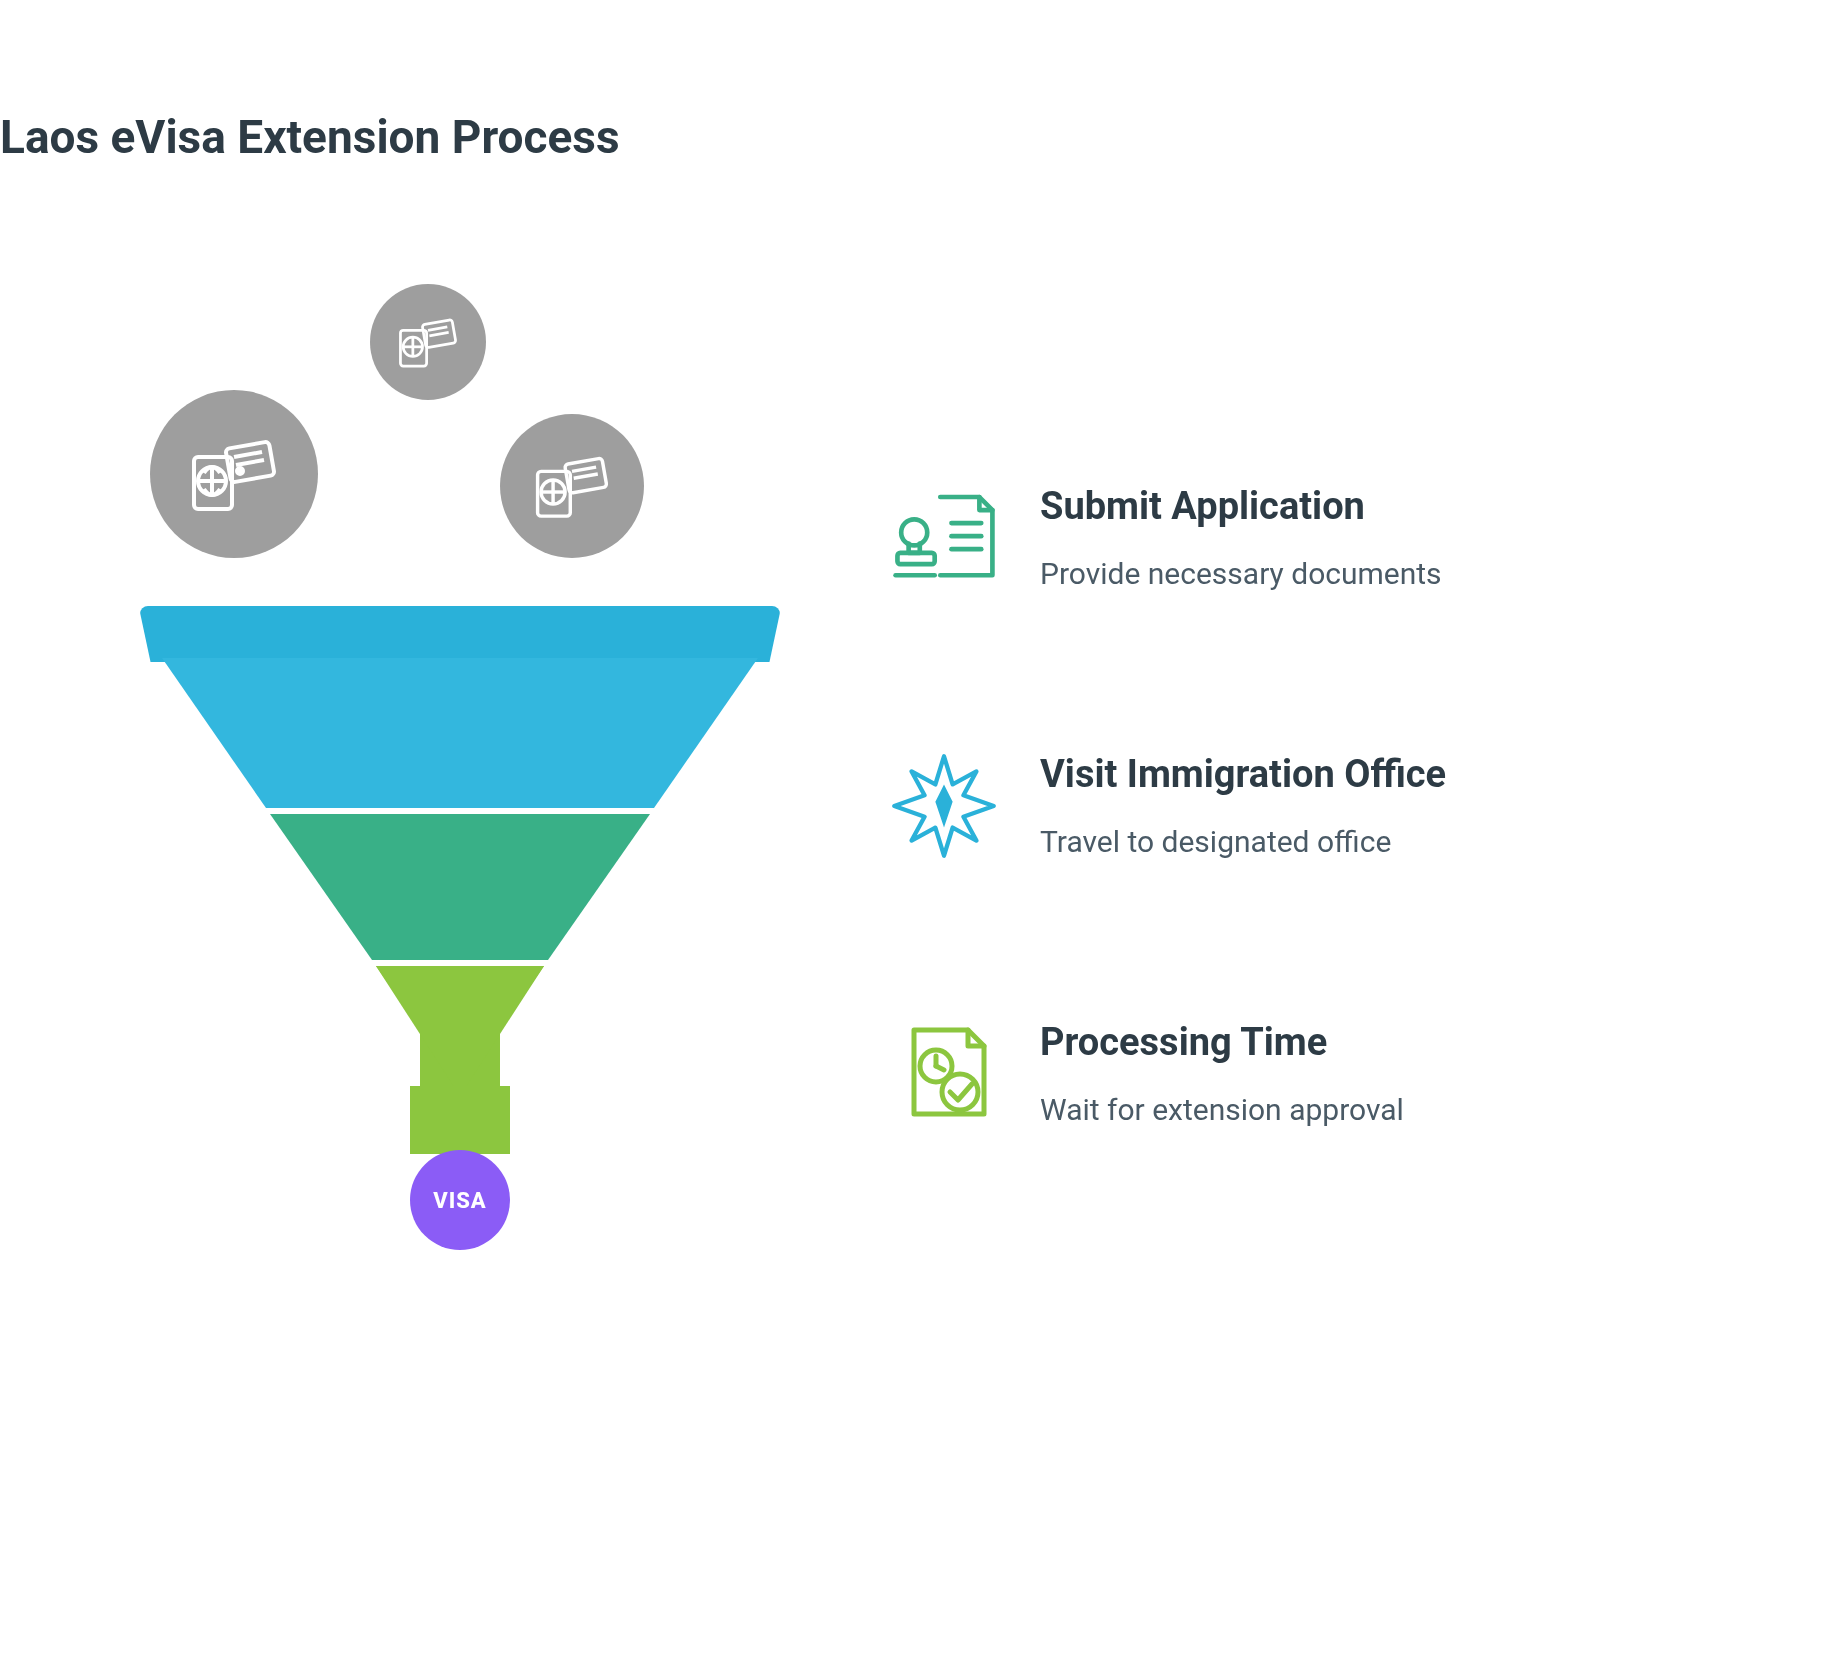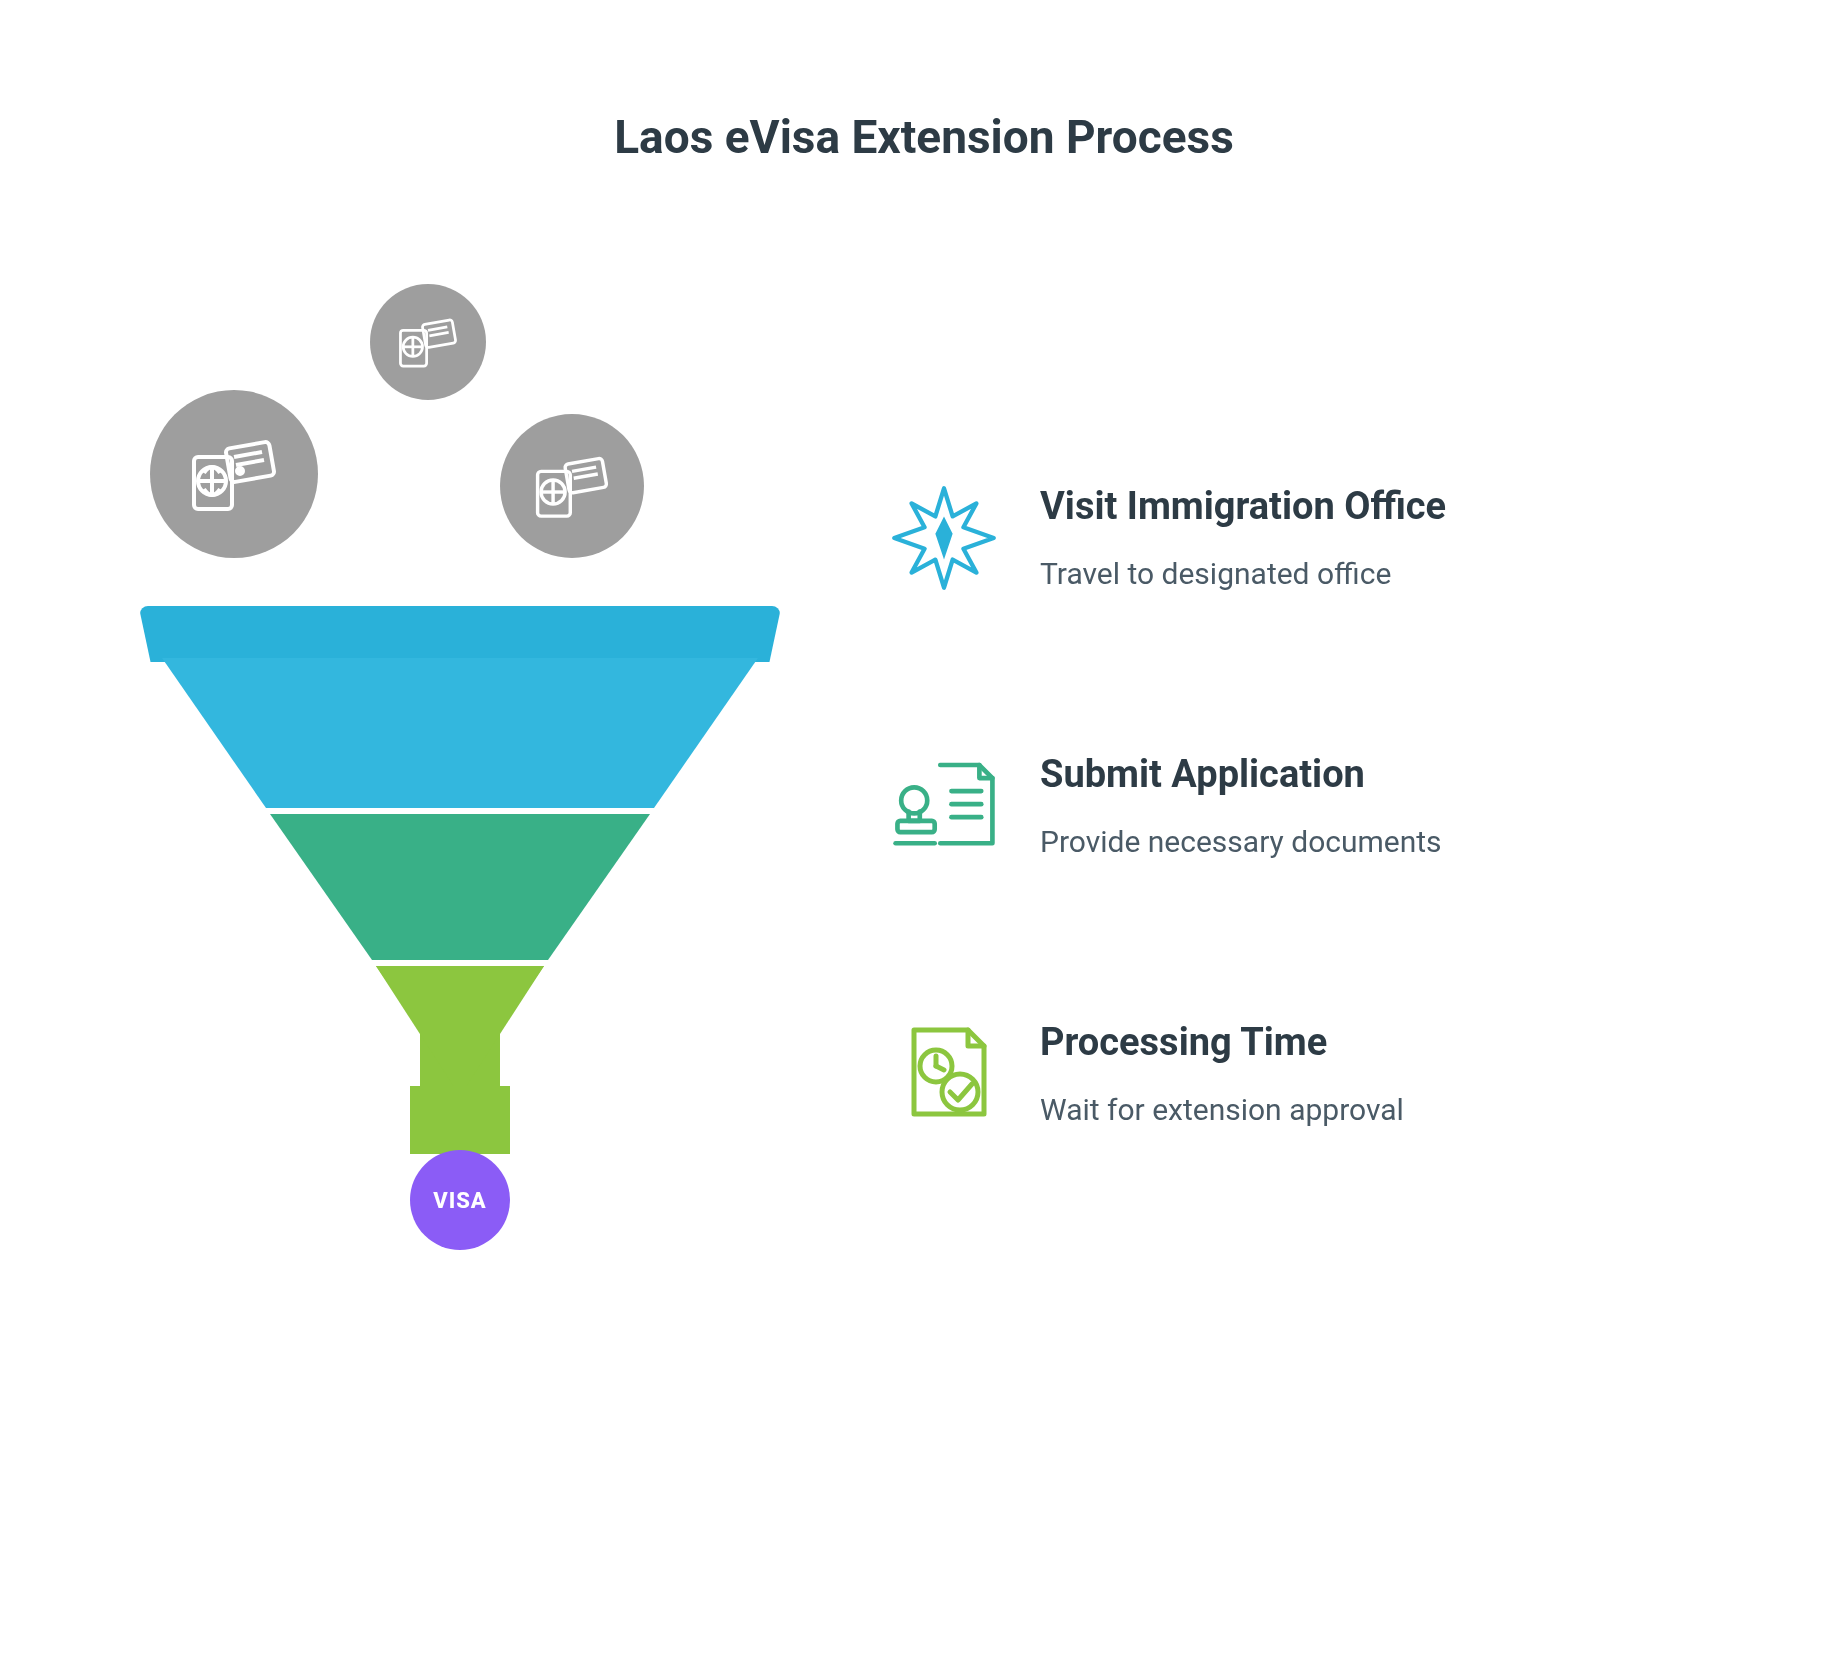--- a/index.html
+++ b/index.html
@@ -4,21 +4,21 @@
 <style>
   * { margin: 0; padding: 0; box-sizing: border-box; }
   body {
     font-family: -apple-system, BlinkMacSystemFont, "Segoe UI", Roboto, Helvetica, Arial, sans-serif;
     background: #ffffff;
     width: 1848px;
     height: 1662px;
     position: relative;
   }
   .title {
-    text-align: center;
+    text-align: left;
     font-size: 46px;
     font-weight: 700;
     color: #2d3b45;
     padding-top: 110px;
   }
   .content {
     display: flex;
     align-items: flex-start;
     padding: 80px 140px 0 140px;
     gap: 110px;
@@ -192,33 +192,20 @@
     </div>
 
     <div class="spout"></div>
 
     <div class="visa-out">
       <span>VISA</span>
     </div>
   </div>
 
   <div class="steps">
-
-    <div class="step">
-      <div class="step-icon">
-        <svg width="108" height="108" viewBox="0 0 100 100" fill="none" stroke="#2ab1d9" stroke-width="4" stroke-linejoin="round">
-          <polygon points="50,4 58,30 80,18 68,40 96,50 68,60 80,82 58,70 50,96 42,70 20,82 32,60 4,50 32,40 20,18 42,30"></polygon>
-          <polygon points="50,30 58,46 50,70 42,46" fill="#2ab1d9" stroke="none"></polygon>
-        </svg>
-      </div>
-      <div class="step-text">
-        <h3>Visit Immigration Office</h3>
-        <p>Travel to designated office</p>
-      </div>
-    </div>
 
     <div class="step">
       <div class="step-icon">
         <svg width="116" height="108" viewBox="0 0 116 108" fill="none" stroke="#39b087" stroke-width="5" stroke-linecap="round" stroke-linejoin="round">
           <path d="M54 10 H96 L110 24 V94 H54"></path>
           <path d="M96 10 V24 H110"></path>
           <line x1="66" y1="38" x2="98" y2="38"></line>
           <line x1="66" y1="52" x2="98" y2="52"></line>
           <line x1="66" y1="66" x2="98" y2="66"></line>
           <circle cx="26" cy="48" r="14"></circle>
@@ -228,20 +215,33 @@
         </svg>
       </div>
       <div class="step-text">
         <h3>Submit Application</h3>
         <p>Provide necessary documents</p>
       </div>
     </div>
 
     <div class="step">
       <div class="step-icon">
+        <svg width="108" height="108" viewBox="0 0 100 100" fill="none" stroke="#2ab1d9" stroke-width="4" stroke-linejoin="round">
+          <polygon points="50,4 58,30 80,18 68,40 96,50 68,60 80,82 58,70 50,96 42,70 20,82 32,60 4,50 32,40 20,18 42,30"></polygon>
+          <polygon points="50,30 58,46 50,70 42,46" fill="#2ab1d9" stroke="none"></polygon>
+        </svg>
+      </div>
+      <div class="step-text">
+        <h3>Visit Immigration Office</h3>
+        <p>Travel to designated office</p>
+      </div>
+    </div>
+
+    <div class="step">
+      <div class="step-icon">
         <svg width="108" height="108" viewBox="0 0 108 108" fill="none" stroke="#8cc63f" stroke-width="5" stroke-linecap="round" stroke-linejoin="round">
           <path d="M24 10 H78 L94 26 V94 H24 Z"></path>
           <path d="M78 10 V26 H94"></path>
           <circle cx="46" cy="46" r="16"></circle>
           <line x1="46" y1="36" x2="46" y2="46"></line>
           <line x1="46" y1="46" x2="54" y2="50"></line>
           <circle cx="70" cy="72" r="18" fill="#ffffff"></circle>
           <path d="M60 72 L68 80 L82 64"></path>
         </svg>
       </div>

